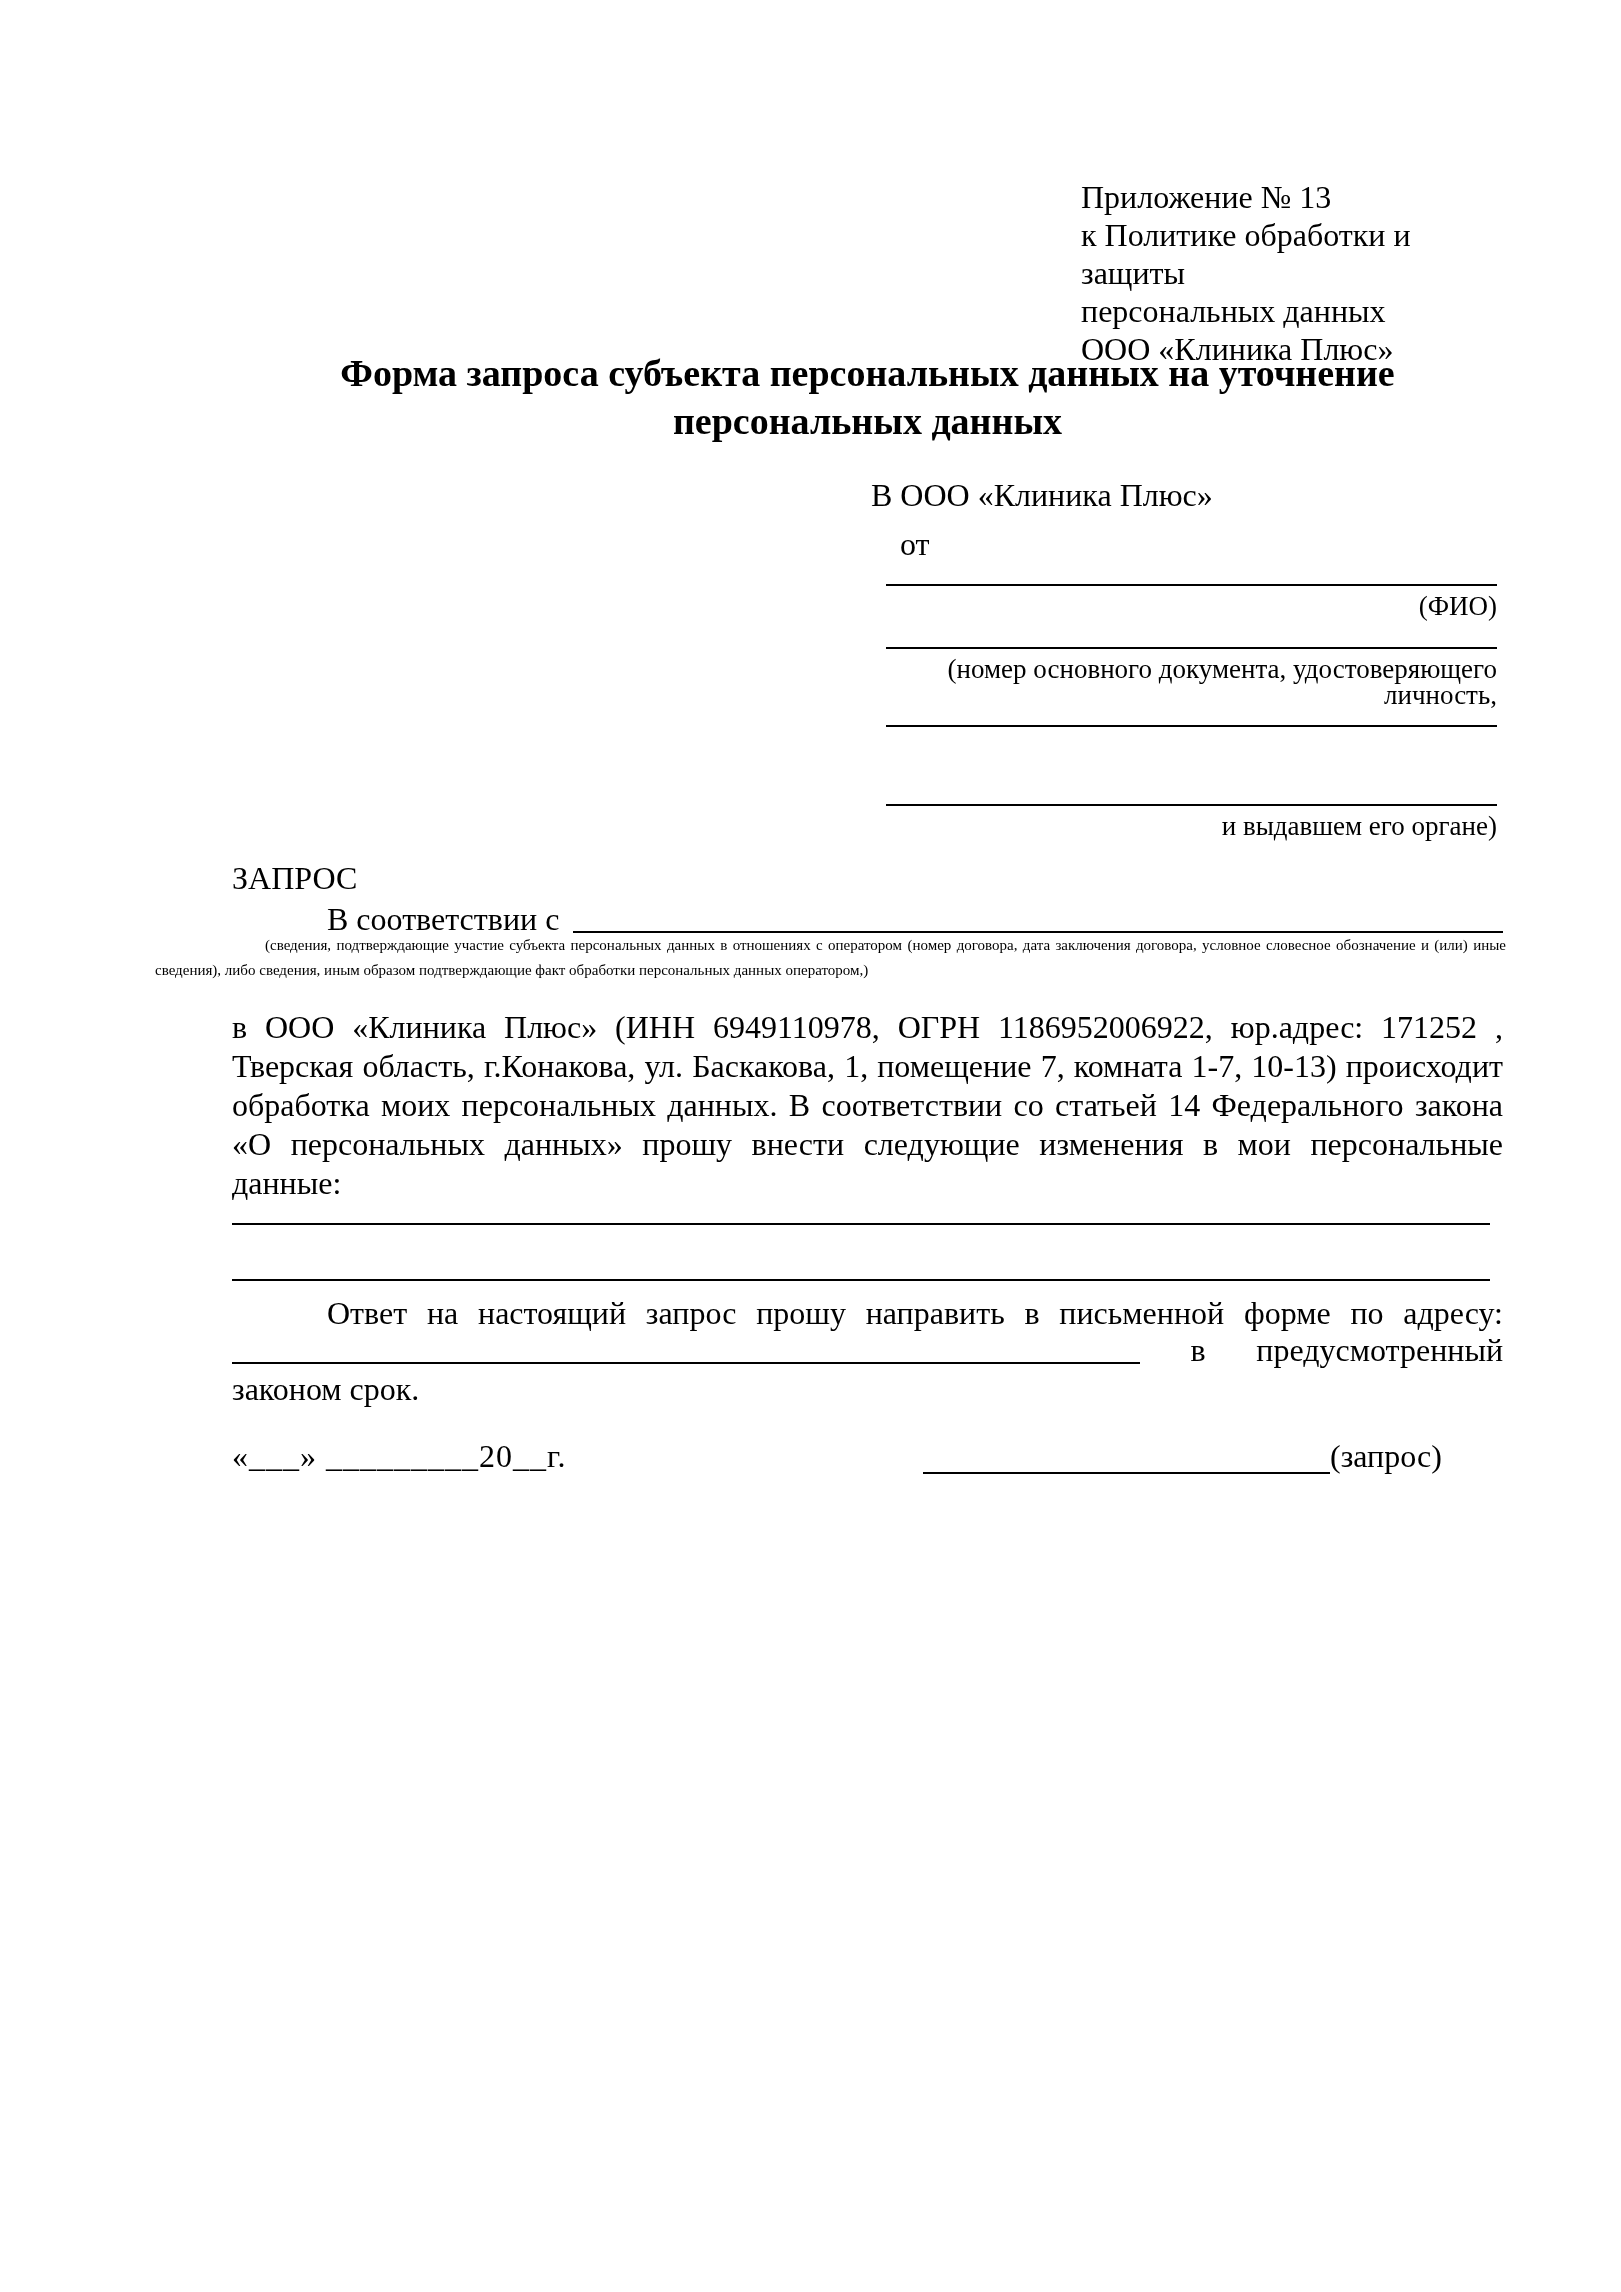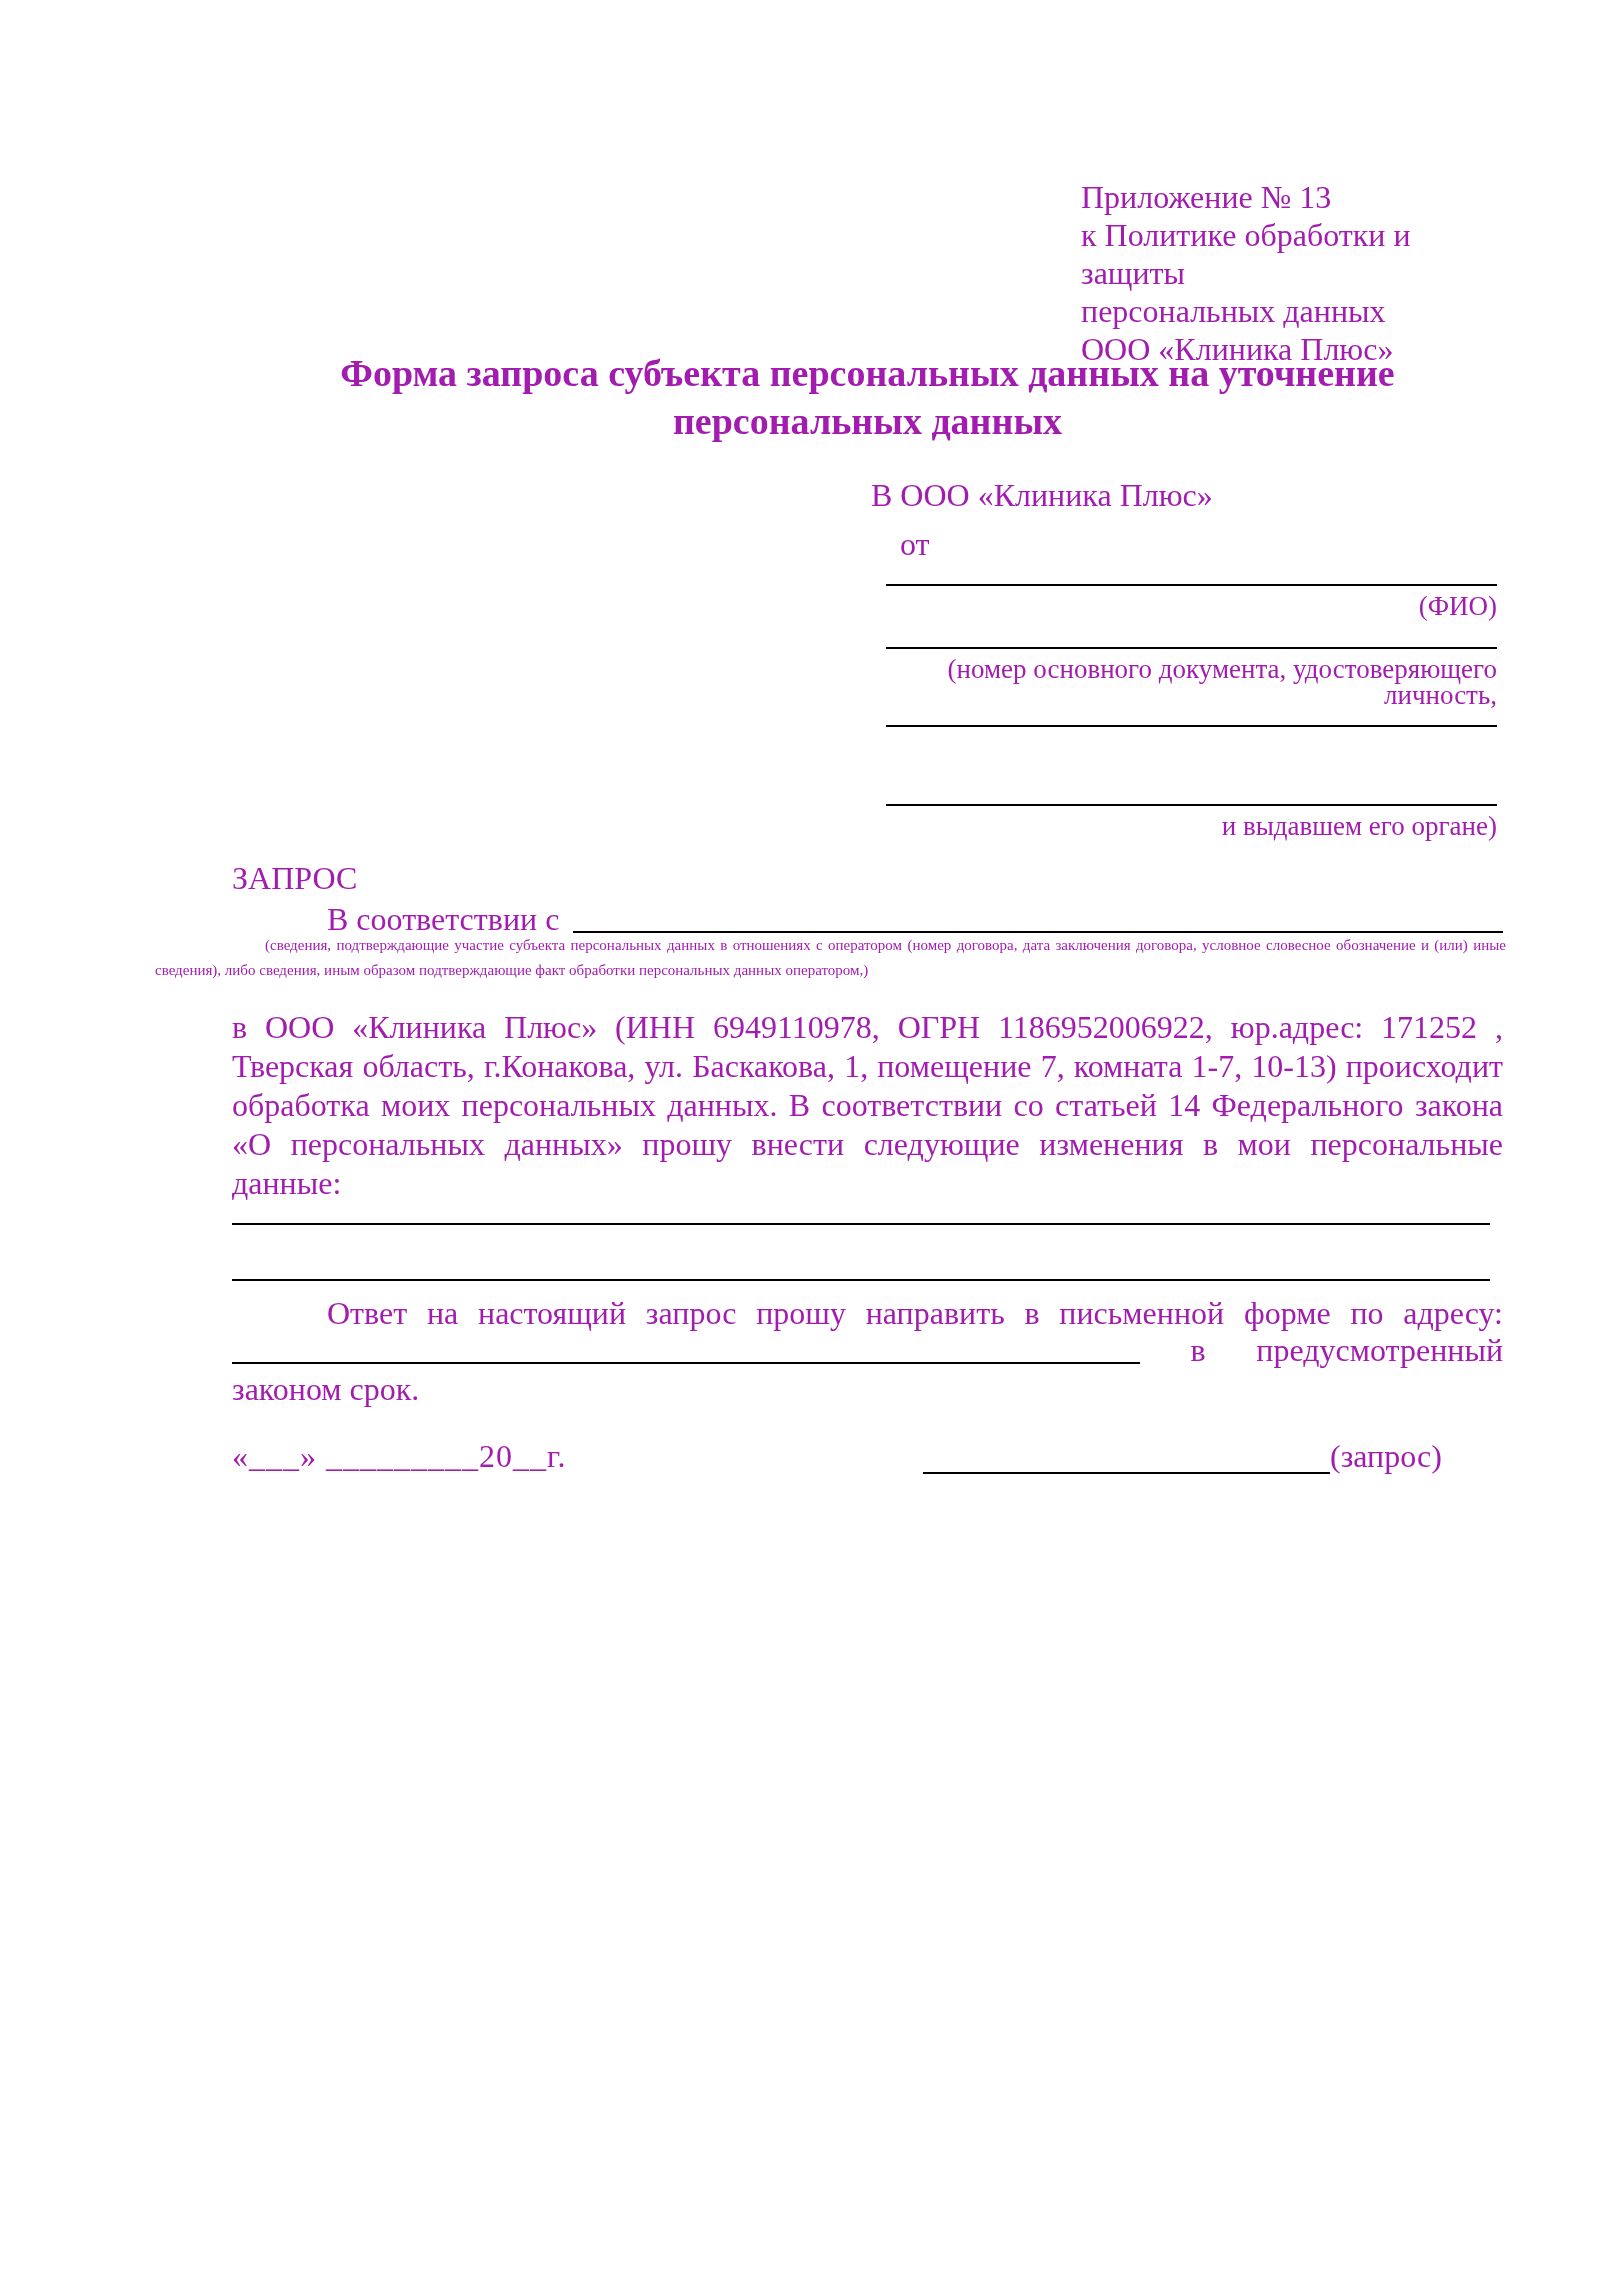--- a/index.html
+++ b/index.html
@@ -2,21 +2,21 @@
 <html><head>
 <meta charset="utf-8">
 <style>
   * { margin: 0; padding: 0; box-sizing: border-box; }
   html, body { background: #ffffff; }
   .page {
     position: relative;
     width: 1621px;
     height: 2293px;
     background: #ffffff;
-    color: #a21caf;
+    color: #000000;
     font-family: "Liberation Serif", "DejaVu Serif", serif;
     overflow: hidden;
   }
   .abs { position: absolute; }
 
   
   .appendix {
     left: 1081px; top: 178px; width: 431px;
     font-size: 32px; line-height: 38px;
     text-align: left;

